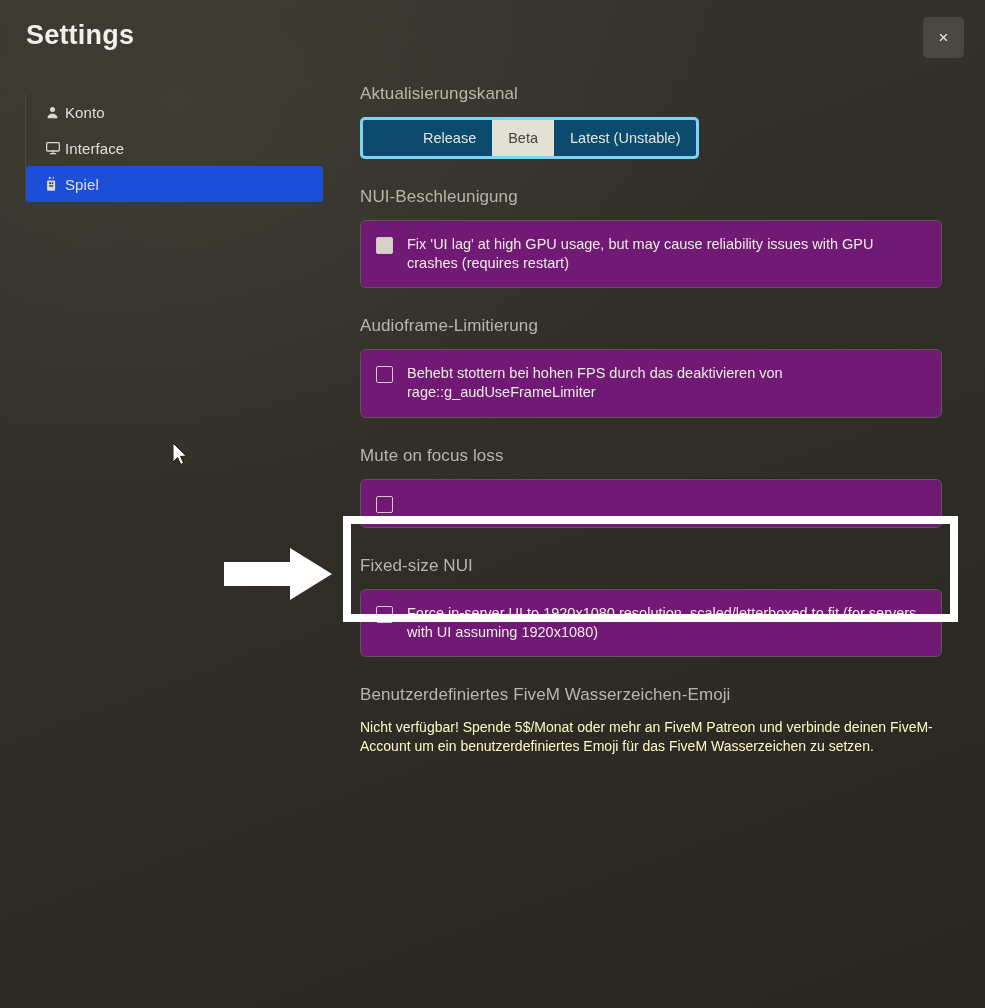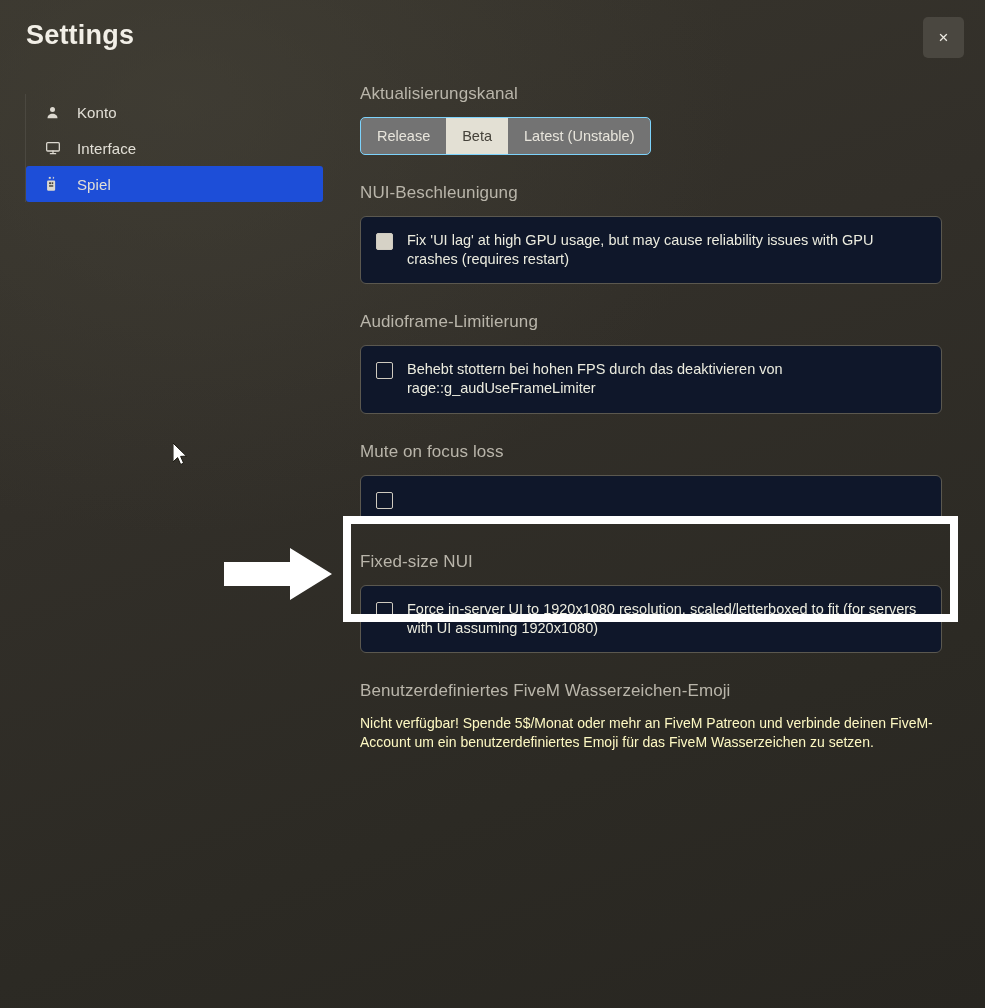--- a/index.html
+++ b/index.html
@@ -59,21 +59,21 @@
     left: 25px;
     top: 94px;
     width: 298px;
     border-left: 1px solid #4b4840;
   }
   .nav-item {
     display: flex;
     align-items: center;
     height: 36px;
     padding-left: 18px;
-    gap: 16px;
+    gap: 4px;
     cursor: pointer;
     color: #e2dfd6;
     font-size: 15px;
   }
   .nav-item.active {
     background: #1d4ed8;
     border-radius: 3px;
   }
   .nav-icon {
     width: 17px;
@@ -100,24 +100,25 @@
     font-size: 17px;
     color: #b9b5aa;
     font-weight: 400;
     margin-bottom: 13px;
     letter-spacing: 0.1px;
   }
 
   
   .segmented {
     display: inline-flex;
-    border: 1px solid #7dd3fc;
+    border: 3px solid #7dd3fc;
     border-radius: 5px;
     overflow: hidden;
-    background: #737373;
+    background: #0c4a6e;
+    padding-left: 44px;
   }
   .seg-btn {
     border: none;
     background: transparent;
     color: #e8e5dc;
     font-size: 14.5px;
     padding: 10px 16px;
     cursor: pointer;
     font-family: "Liberation Sans", sans-serif;
     white-space: nowrap;
@@ -125,21 +126,21 @@
   .seg-btn.selected {
     background: #e3e0d4;
     color: #45423a;
   }
 
   
   .option-row {
     display: flex;
     align-items: flex-start;
     gap: 14px;
-    background: #0f172a;
+    background: #701a75;
     border: 1px solid #5b584f;
     border-radius: 6px;
     padding: 14px 15px;
     cursor: pointer;
     min-height: 48px;
   }
 
   .checkbox {
     width: 17px;
     height: 17px;

